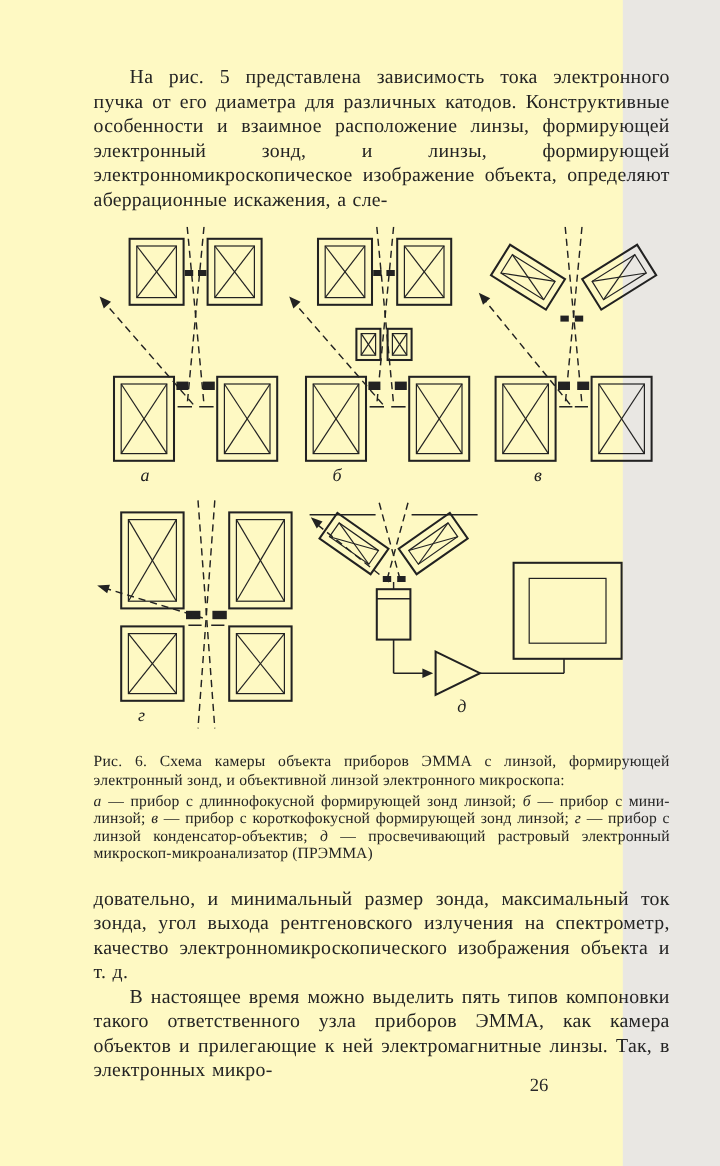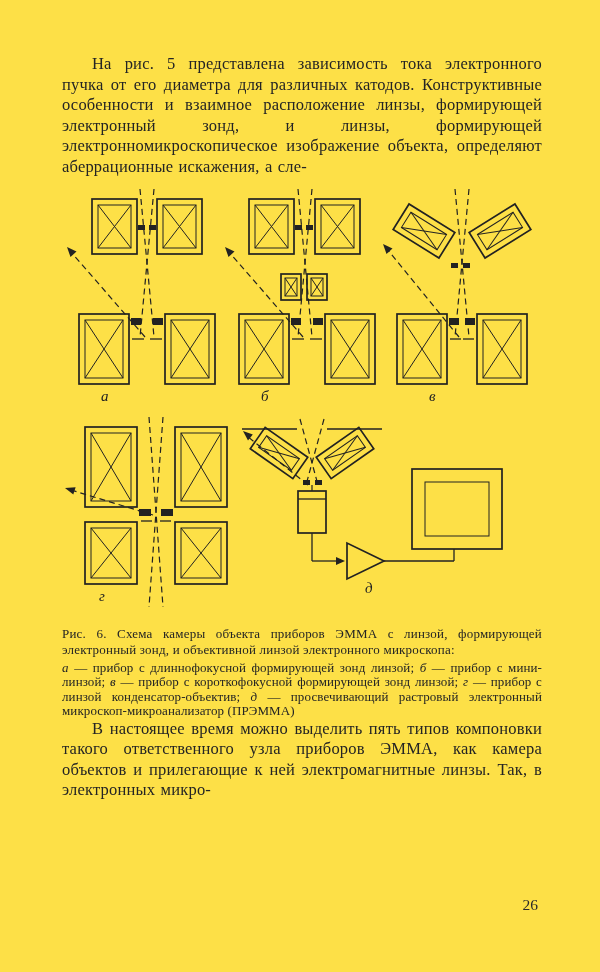--- a/index.html
+++ b/index.html
@@ -4,24 +4,24 @@
 <style>
   html,body{margin:0;padding:0;}
   body{
     width:600px;height:972px;
     background:#e9e7e3;
     font-family:"Liberation Serif", serif;
     overflow:hidden;
   }
   .page{
     position:relative;
-    width:600px;height:972px;
-    background:#fde047;
+    width:519px;height:972px;
+    background:#fef9c3;
     box-sizing:border-box;
-    padding:54px 58px 0 62px;
+    padding:54px 58px 0 78px;
     color:#242424;
   }
   .body-text{
     margin:0;
     width:480px;
     font-size:16.5px;
     line-height:20.5px;
     text-align:justify;
     letter-spacing:0.2px;
     word-spacing:1px;
@@ -238,16 +238,17 @@
     </svg>
 
     <figcaption>
       <p class="cap-title">Рис. 6. Схема камеры объекта приборов ЭММА с линзой, формирующей электронный зонд, и объективной линзой электронного микроскопа:</p>
       <p class="cap-items">
         <span><i>а</i><span> — прибор с длиннофокусной формирующей зонд линзой; </span></span><span><i>б</i><span> — прибор с мини-линзой; </span></span><span><i>в</i><span> — прибор с короткофокусной формирующей зонд линзой; </span></span><span><i>г</i><span> — прибор с линзой конденсатор-объектив; </span></span><span><i>д</i><span> — просвечивающий растровый электронный микроскоп-микроанализатор (ПРЭММА)</span></span>
       </p>
     </figcaption>
   </figure>
 
+  <p class="body-text after-figure">довательно, и минимальный размер зонда, максимальный ток зонда, угол выхода рентгеновского излучения на спектрометр, качество электронномикроскопического изображения объекта и т. д.</p>
   <p class="body-text indent">В настоящее время можно выделить пять типов компоновки такого ответственного узла приборов ЭММА, как камера объектов и прилегающие к ней электромагнитные линзы. Так, в электронных микро-</p>
 
   <div class="page-number">26</div>
 </div>
 
 </body></html>

